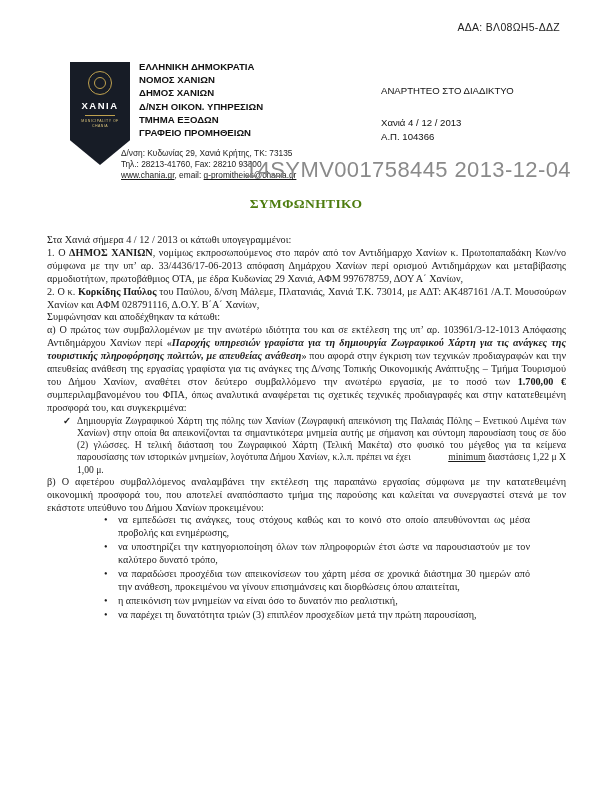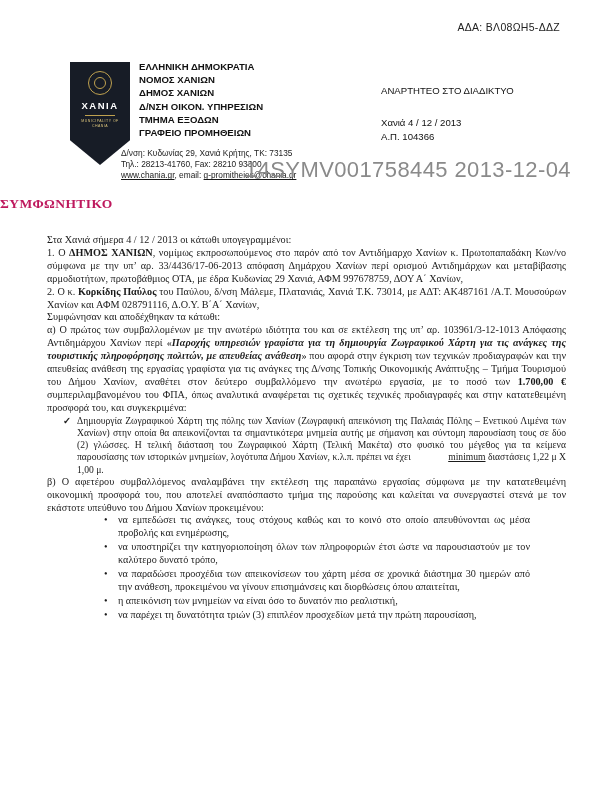--- a/index.html
+++ b/index.html
@@ -57,22 +57,22 @@
     font-family:"Liberation Sans", sans-serif; font-size:9.6px;
     line-height:14.5px; color:#111;
   }
   .meta .anartiteo { margin-bottom:17px; }
   .watermark {
     position:absolute; left:245px; top:157px;
     font-family:"Liberation Sans", sans-serif; font-size:22px;
     color:#8a8a8a; letter-spacing:.4px; white-space:nowrap;
   }
   .doc-title {
-    position:absolute; left:0; top:196px; width:612px; 
-    font-weight:bold; font-size:13.5px; letter-spacing:.4px; color:#be185d;
+    position:absolute; left:0; top:196px; width:612px; text-align:center;
+    font-weight:bold; font-size:13.5px; letter-spacing:.4px; color:#4d7c0f;
   }
   
   .doc-body {
     position:absolute; left:47px; top:234px; width:519px;
     font-size:10.2px; line-height:12.9px; text-align:justify; color:#1b1b1b;
   }
   .block { text-align:justify; }
   .block.check {
     position:relative; padding-left:30px;
     font-size:9.6px; line-height:12.2px;

